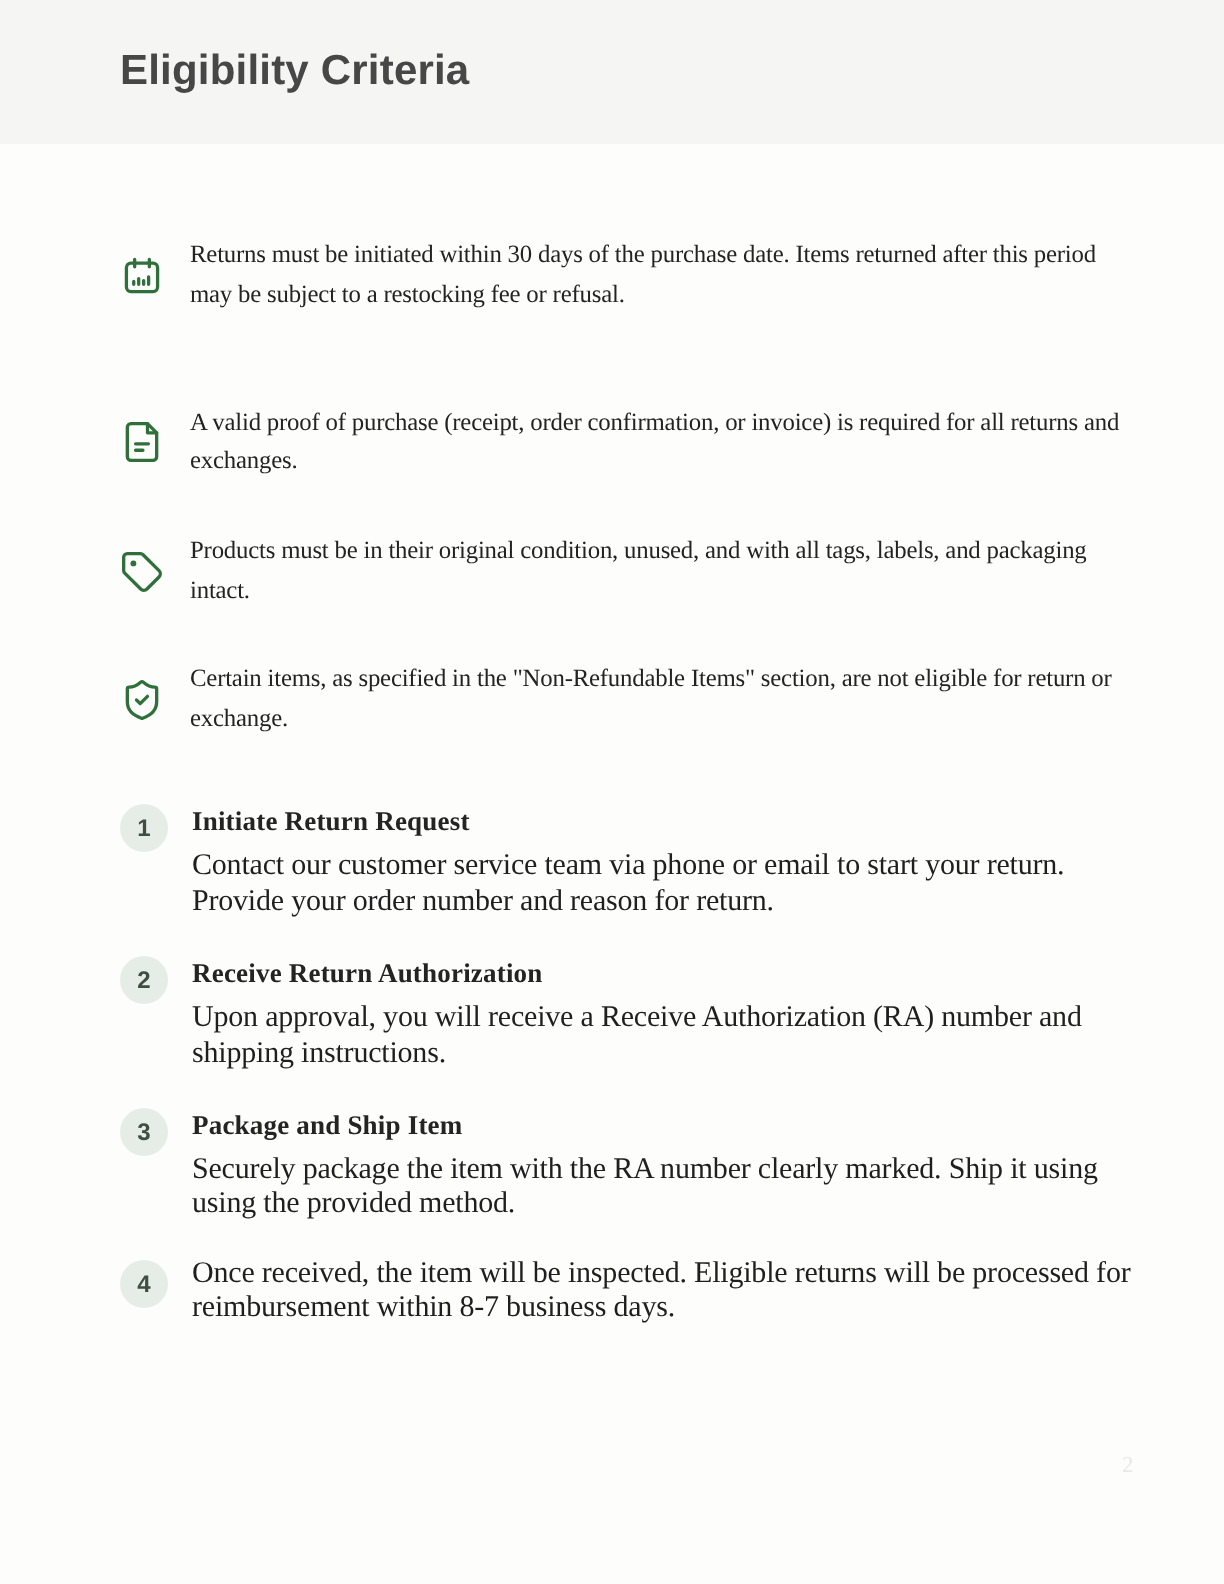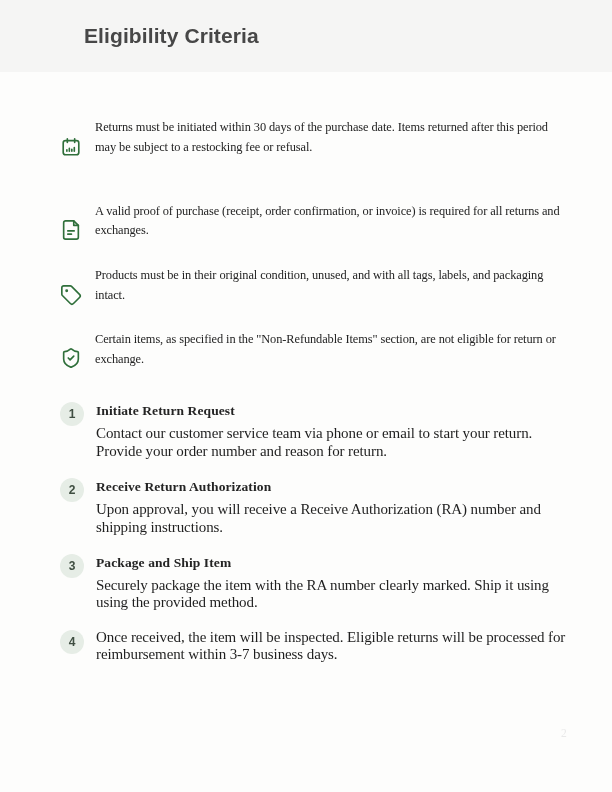--- a/index.html
+++ b/index.html
@@ -14,38 +14,38 @@
     position: relative;
     width: 612px;
     height: 792px;
   }
   
   .header {
     height: 72px;
     background: #f5f5f4;
     display: flex;
     align-items: center;
-    padding: 0 84px;
+    padding: 0 60px;
   }
   .page-title {
     font-family: "Liberation Sans", sans-serif;
     font-size: 21px;
     font-weight: 700;
     color: #474747;
     letter-spacing: 0.1px;
   }
   
   .content {
     padding: 0 44px 0 60px;
   }
   
   .eligibility-list { margin-top: 46px; }
   .elig-item {
     display: flex;
-    align-items: flex-end;
+    align-items: center;
     gap: 13px;
   }
   .elig-item:nth-child(1) { margin-bottom: 44px; }
   .elig-item:nth-child(2) { margin-bottom: 25px; }
   .elig-item:nth-child(3) { margin-bottom: 24px; }
   .elig-icon {
     width: 22px;
     height: 22px;
     flex: none;
     margin-top: 0px;
@@ -206,21 +206,21 @@
         <span class="step-badge">3</span>
         <span class="step-body">
           <div class="step-title">Package and Ship Item</div>
           <div class="step-desc">Securely package the item with the RA number clearly marked. Ship it using using the provided method.</div>
         </span>
       </div>
 
       <div class="step">
         <span class="step-badge">4</span>
         <span class="step-body">
-          <div class="step-desc">Once received, the item will be inspected. Eligible returns will be processed for reimbursement within 3-7 business days.</div>
+          <div class="step-desc">Once received, the item will be inspected. Eligible returns will be processed for reimbursement within 8-7 business days.</div>
         </span>
       </div>
 
     </div>
 
   </div>
 
   <div class="page-number">2</div>
 
 </div>

